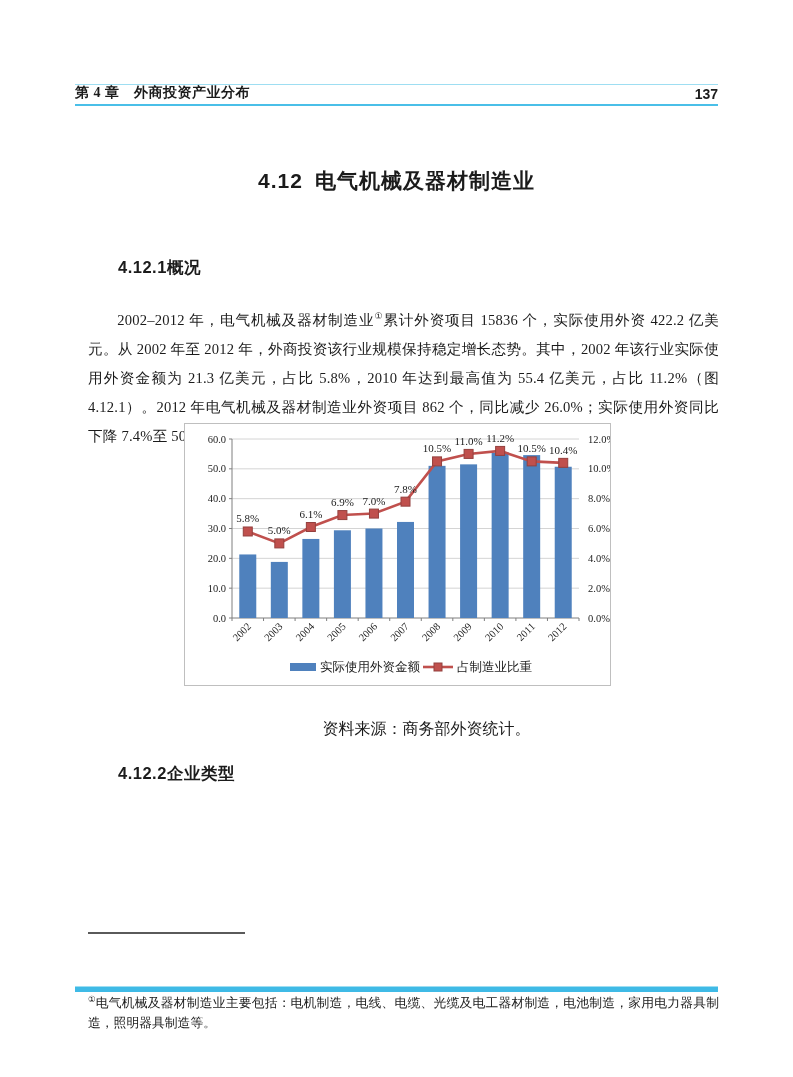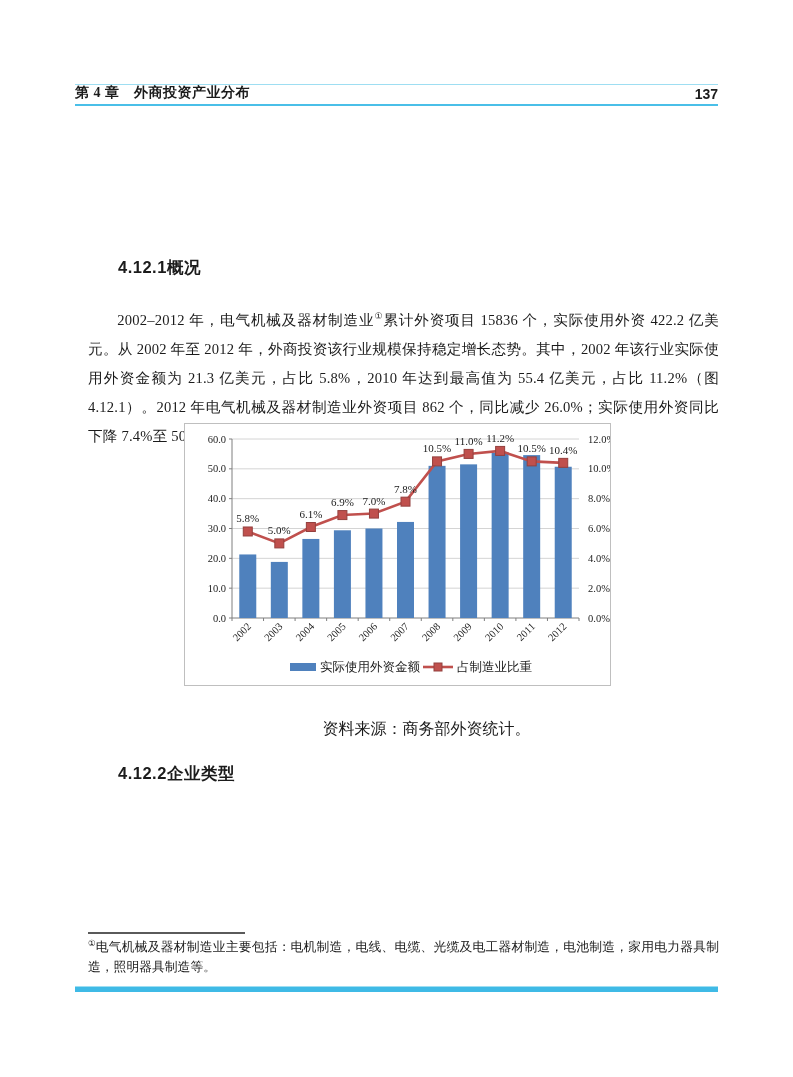--- a/index.html
+++ b/index.html
@@ -32,38 +32,41 @@
   
   .figure{position:absolute;left:184px;top:423px;width:427px;height:263px;
     background:#ffffff;border:1px solid #bfbfbf;box-sizing:border-box;}
   .figure svg{display:block;}
   .figure-caption{position:absolute;left:0;top:693px;width:100%;text-align:center;
     font-family:"Liberation Sans","DejaVu Sans",sans-serif;font-weight:bold;font-size:13px;}
   .figure-caption .cap-label{margin-right:12px;}
   .figure-source{position:absolute;left:0;top:719px;width:100%;text-align:center;font-size:16px;padding-left:30px;}
   
   .footnote-rule{position:absolute;left:88px;top:932px;width:157px;height:2px;background:#5a5a5a;}
-  .footnote{position:absolute;left:88px;top:938px;width:631px;font-size:12.8px;line-height:19.5px;text-align:justify;}
+  .footnote{position:absolute;left:88px;top:994px;width:631px;font-size:12.8px;line-height:19.5px;text-align:justify;}
   .footnote sup{font-size:8.5px;line-height:0;}
   
   .bottom-bar{position:absolute;left:75px;top:986px;width:643px;height:6px;
     background:linear-gradient(#9edef2 0 1px,#3fbae6 1px 100%);}
 </style>
 </head>
 <body>
 
 <div class="page">
 
   <div class="header-rule-top"></div>
   <div class="header-row">
     <span class="header-chapter">第 4 章　外商投资产业分布</span>
     <span class="header-pagenum">137</span>
   </div>
   <div class="header-rule-bottom"></div>
 
+  <div class="doc-title">
+    <span class="num">4.12</span><span>电气机械及器材制造业</span>
+  </div>
 
   <div class="section-heading" id="sec1-heading">
     <span class="num">4.12.1</span><span>概况</span>
   </div>
 
   <p class="para" id="para-overview"><span>2002–2012 年，电气机械及器材制造业</span><sup class="fn-ref">①</sup><span>累计外资项目 15836 个，实际使用外资 422.2 亿美元。从 2002 年至 2012 年，外商投资该行业规模保持稳定增长态势。其中，2002 年该行业实际使用外资金额为 21.3 亿美元，占比 5.8%，2010 年达到最高值为 55.4 亿美元，占比 11.2%（图 4.12.1）。2012 年电气机械及器材制造业外资项目 862 个，同比减少 26.0%；实际使用外资同比下降 7.4%至 50.7 亿美元。</span></p>
 
   <div class="figure" id="chart-box">
       <svg viewBox="0 0 425 261" width="425" height="261">
         <line x1="47" y1="194" x2="394" y2="194" stroke="#7f7f7f" stroke-width="1"></line>

